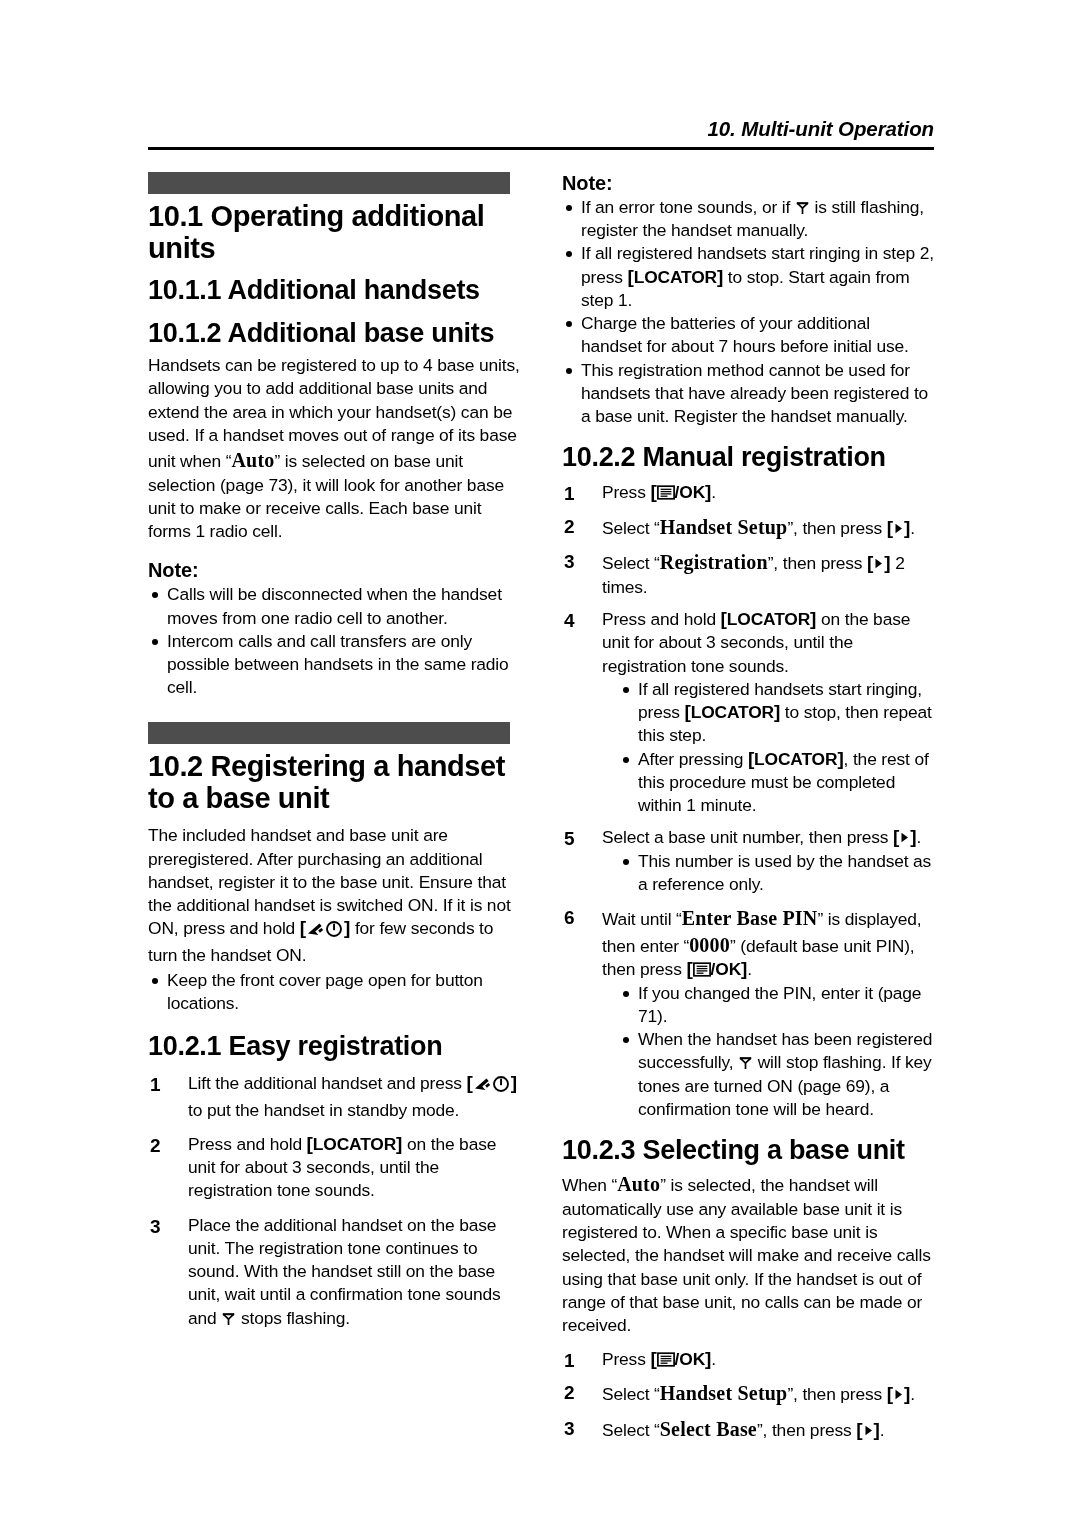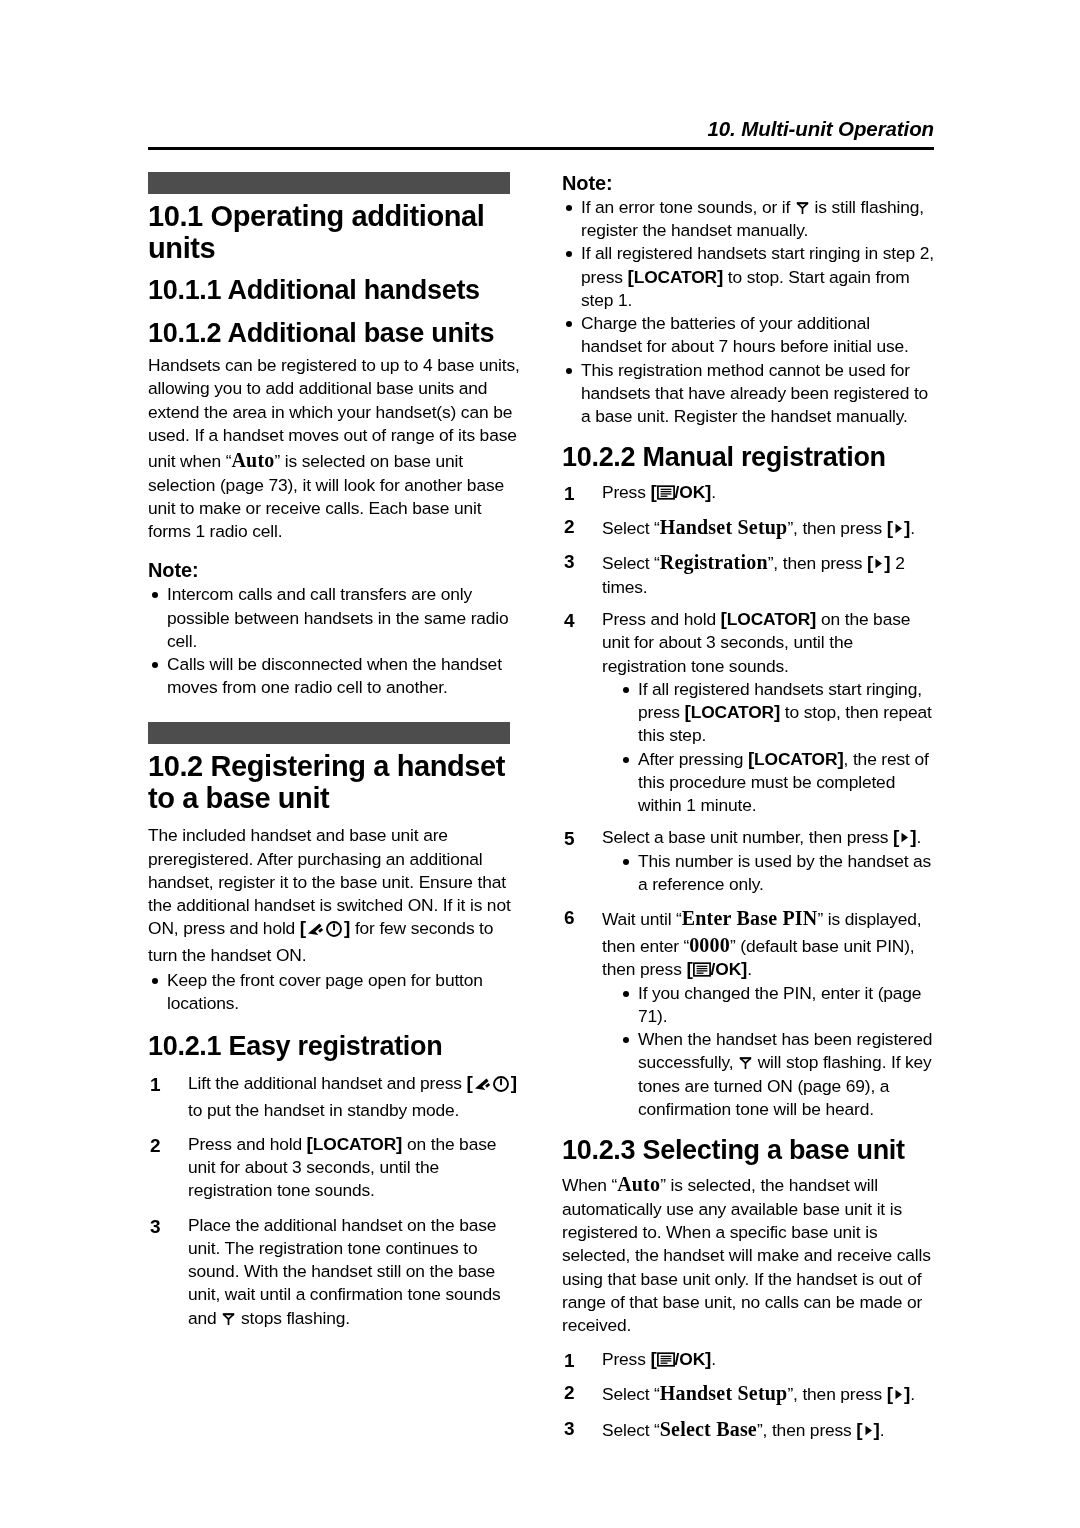--- a/index.html
+++ b/index.html
@@ -195,22 +195,22 @@
     <div class="banner"></div>
     <h1 class="sec">10.1 Operating additional units</h1>
 
     <h2 class="sub first">10.1.1 Additional handsets</h2>
 
     <h2 class="sub">10.1.2 Additional base units</h2>
     <p class="body"><span>Handsets can be registered to up to 4 base units, allowing you to add additional base units and extend the area in which your handset(s) can be used. If a handset moves out of range of its base unit when “</span><span class="mono">Auto</span><span>” is selected on base unit selection (page 73), it will look for another base unit to make or receive calls. Each base unit forms 1 radio cell.</span></p>
 
     <div class="note-label">Note:</div>
     <ul class="bul">
+      <li>Calls will be disconnected when the handset moves from one radio cell to another.</li>
       <li>Intercom calls and call transfers are only possible between handsets in the same radio cell.</li>
-      <li>Calls will be disconnected when the handset moves from one radio cell to another.</li>
     </ul>
 
     <div class="banner" style="margin-top:22px;"></div>
     <h1 class="sec">10.2 Registering a handset to a base unit</h1>
 
     <p class="body"><span>The included handset and base unit are preregistered. After purchasing an additional handset, register it to the base unit. Ensure that the additional handset is switched ON. If it is not ON, press and hold </span><span class="key"><span class="brk">[</span><span class="ico-pwr"><svg width="38" height="16" viewBox="0 0 38 16" aria-hidden="true">
               <g fill="#000">
                 <path d="M2 12.4 L13.5 2.6 L15.6 5.1 L9.3 10.5 L12.4 14 L2 12.4 Z"></path>
                 <path d="M12.2 9.6 L15.4 6.9 L17.2 9.1 L13.9 11.7 Z"></path>
               </g>

